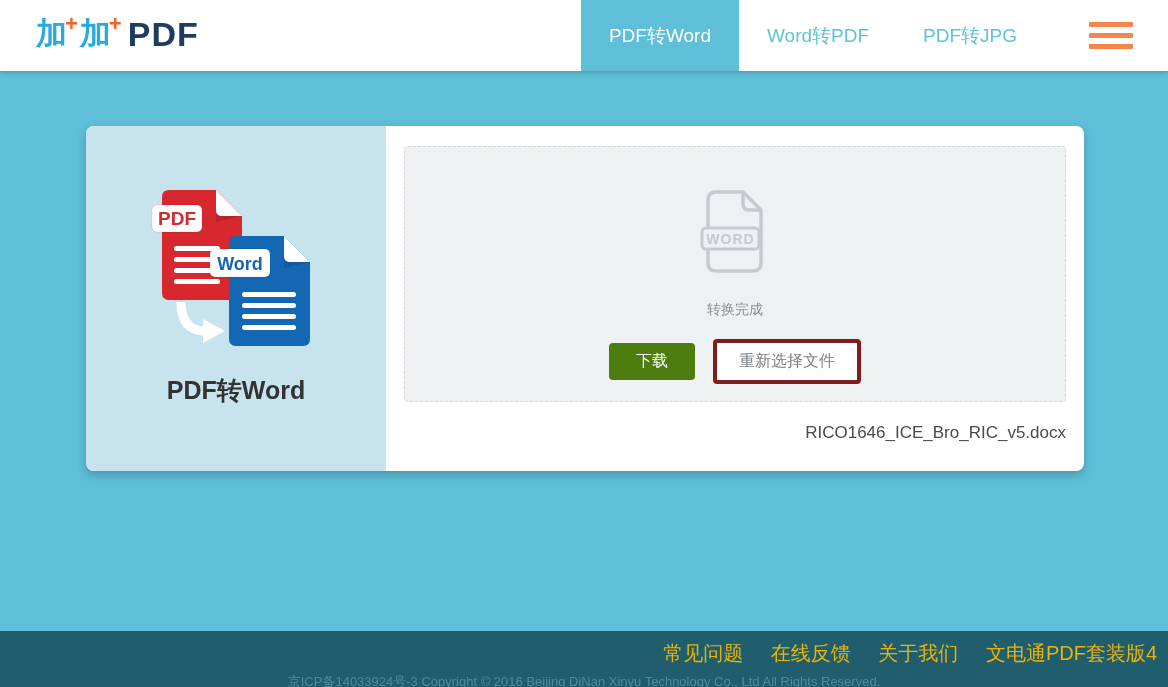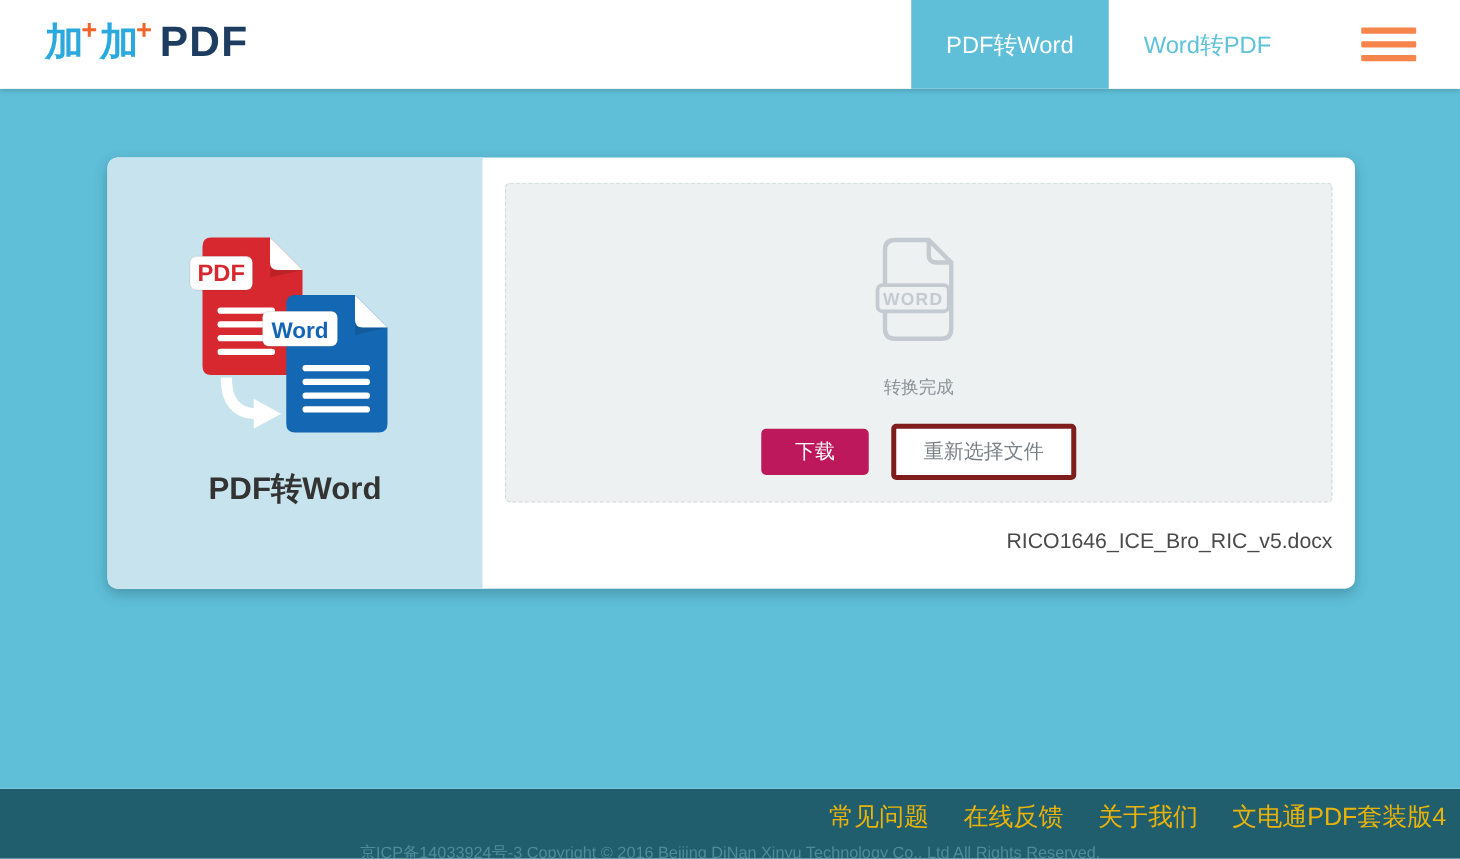--- a/index.html
+++ b/index.html
@@ -35,21 +35,21 @@
                 display:flex; flex-direction:column; align-items:center; }
   .left-panel svg.illus { margin-top:58px; }
   .panel-title { margin-top:22px; font-size:25px; font-weight:bold; color:#333; }
 
   .right-panel { flex:1; padding:20px 18px 0 18px; display:flex; flex-direction:column; }
   .dropzone { height:256px; background:#edf1f2; border:1px dashed #d3d9dc; border-radius:4px;
               display:flex; flex-direction:column; align-items:center; }
   .dropzone svg.file-ic { margin-top:40px; }
   .status { margin-top:24px; font-size:14px; color:#8a9196; }
   .btn-row { margin-top:20px; display:flex; align-items:center; }
-  .btn-download { background:#be185d; color:#fff; border:none; border-radius:4px;
+  .btn-download { background:#4d7c0f; color:#fff; border:none; border-radius:4px;
                   font-size:16px; padding:8px 27px; cursor:pointer;
                   font-family:"Liberation Sans","DejaVu Sans",sans-serif; }
   .btn-reselect { background:#fff; color:#7a8287; border:4px solid #7f1d1d; border-radius:4px;
                   font-size:16px; padding:8px 22px; margin-left:18px; cursor:pointer;
                   font-family:"Liberation Sans","DejaVu Sans",sans-serif; }
   .filename { margin-top:21px; text-align:right; font-size:17px; color:#4a4a4a; }
 
   
   .footer { height:56px; background:#215e6d; text-align:center; padding-top:9px; }
   .footer-links { font-size:20px; color:#eab308;text-align:right; }
@@ -63,20 +63,21 @@
   <div class="logo">
     <span class="jia">加</span>
       <span class="plus">+</span>
       <span class="jia">加</span>
       <span class="plus">+</span>
       <span class="pdf-word">PDF</span>
   </div>
   <div class="nav">
     <a class="nav-item active">PDF转Word</a>
     <a class="nav-item">Word转PDF</a>
+    <a class="nav-item">PDF转JPG</a>
     <div class="hamburger">
       <div class="bar"></div>
       <div class="bar"></div>
       <div class="bar"></div>
     </div>
   </div>
 </div>
 
 <div class="main">
   <div class="card">

